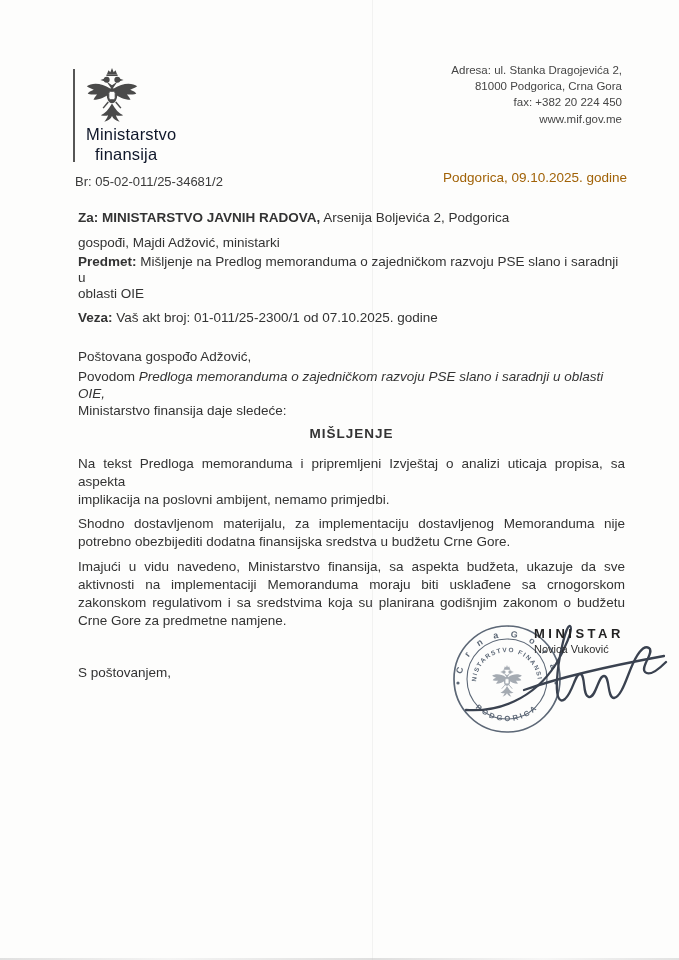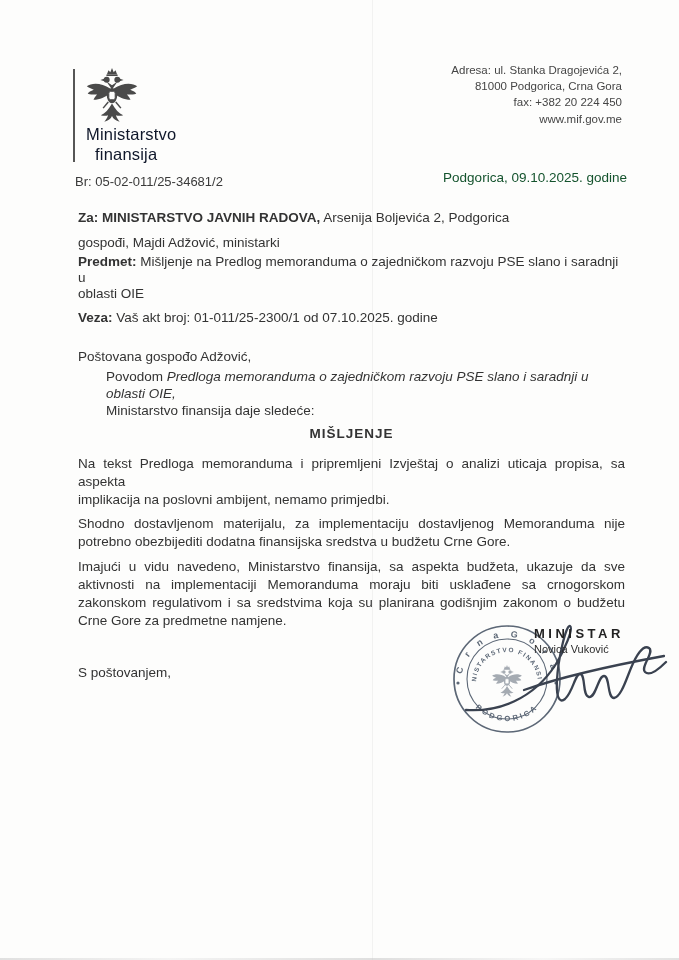--- a/index.html
+++ b/index.html
@@ -16,31 +16,31 @@
   .scan-edge{position:absolute;left:0;right:0;bottom:0;height:2px;opacity:.55;
     background:linear-gradient(to right,#c9c9c9,#ececec 25%,#c6c6c6 55%,#f0f0f0 80%,#cccccc);}
 
   
   .crest-bar{position:absolute;left:73px;top:69px;width:2px;height:93px;background:#565656;}
   .crest{position:absolute;left:84px;top:66px;width:56px;height:60px;color:#4a4a4a;}
   .ministry-name{position:absolute;left:86px;top:124px;font-size:16.5px;line-height:20px;color:#0f172a;letter-spacing:.2px;}
   .ministry-name .l2{padding-left:9px;}
   .doc-number{position:absolute;left:75px;top:174px;font-size:13px;color:#3a3a3a;}
   .address{position:absolute;right:57px;top:62px;text-align:right;font-size:11.5px;line-height:16.2px;color:#454545;}
-  .place-date{position:absolute;right:52px;top:170px;font-size:13.5px;color:#14532d;margin-left:44px;}
+  .place-date{position:absolute;right:52px;top:170px;font-size:13.5px;color:#a16207;margin-left:44px;}
 
   
   .content{position:absolute;left:78px;top:209px;width:547px;font-size:13.5px;line-height:17px;color:#333;}
   .content b{font-weight:bold;}
   .za{margin-bottom:8px;}
   .attention{margin-bottom:3px;}
   .predmet{line-height:16px;margin-bottom:7px;}
   .veza{margin-bottom:22px;}
   .salutation{margin-bottom:3px;}
-  .intro{margin-bottom:6px;margin-left:28px;}
+  .intro{margin-bottom:6px;}
   .heading{text-align:center;font-weight:bold;letter-spacing:1px;margin-bottom:13px;}
   .para{line-height:18px;}
   .para .jline{text-align:justify;text-align-last:justify;}
   .para .jline.last{text-align-last:left;}
   .para1{margin-bottom:6px;}
   .para2{margin-bottom:7px;}
   .closing{margin-top:34px;}
 
   
   .stamp{position:absolute;left:449px;top:621px;width:116px;height:116px;color:#4f5b6b;opacity:.92;z-index:1;}

